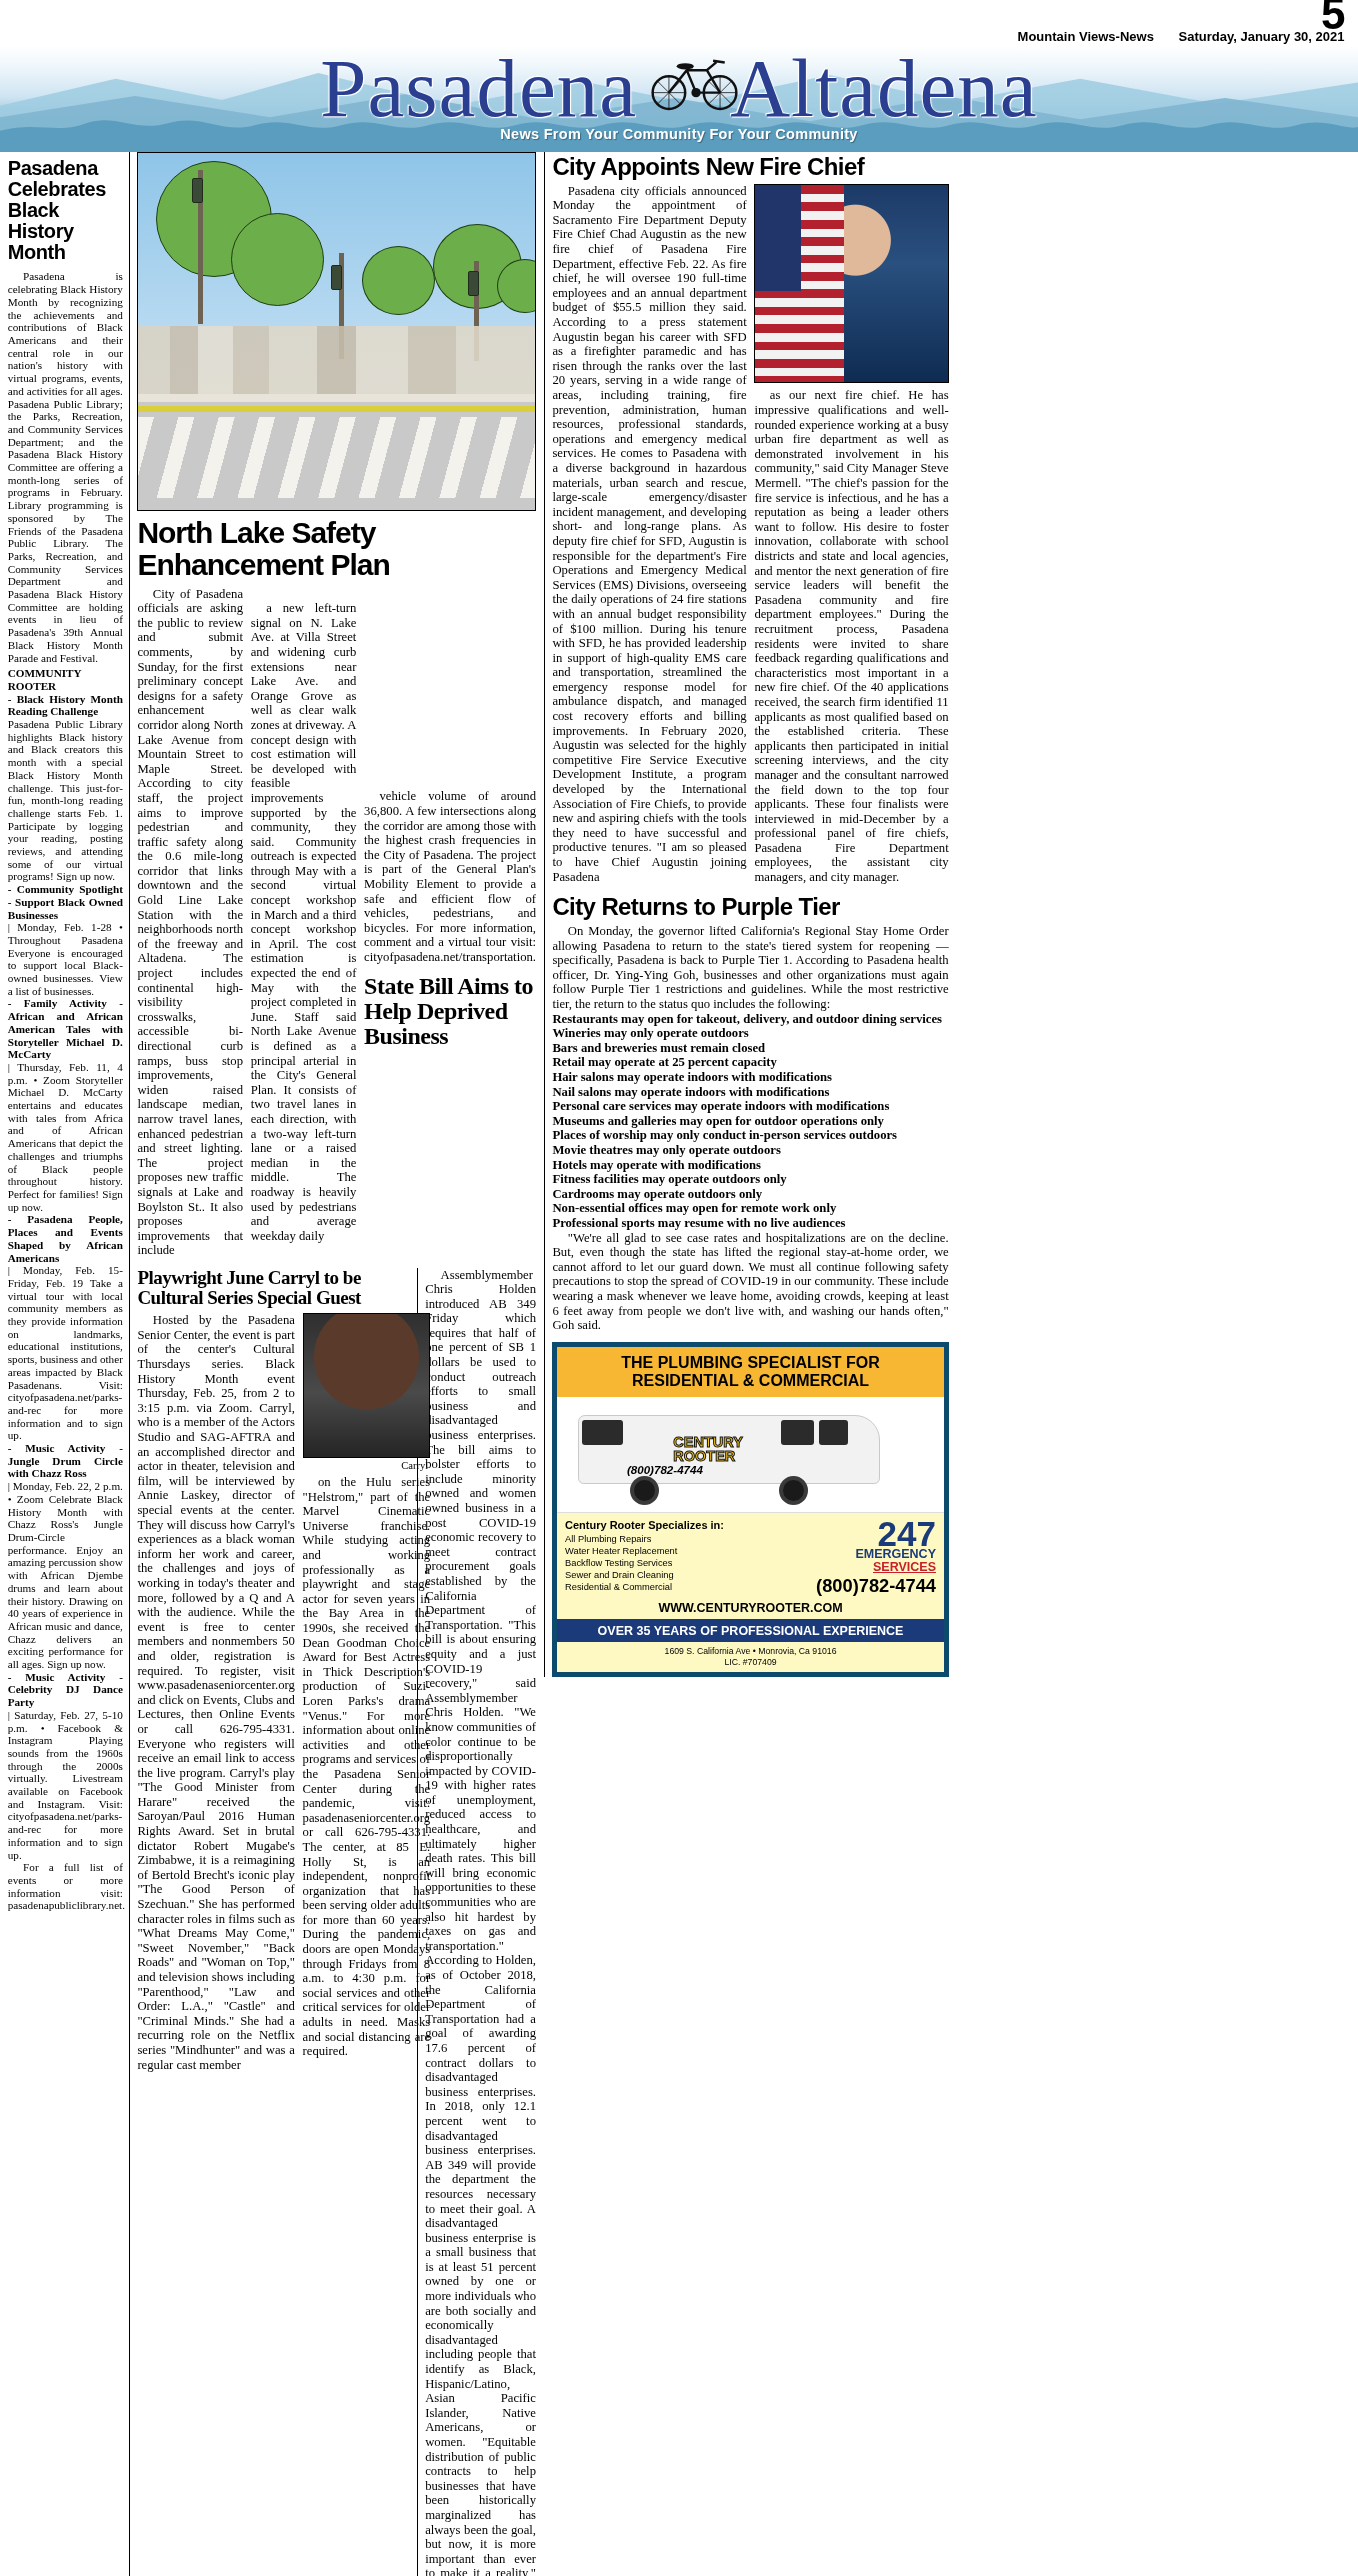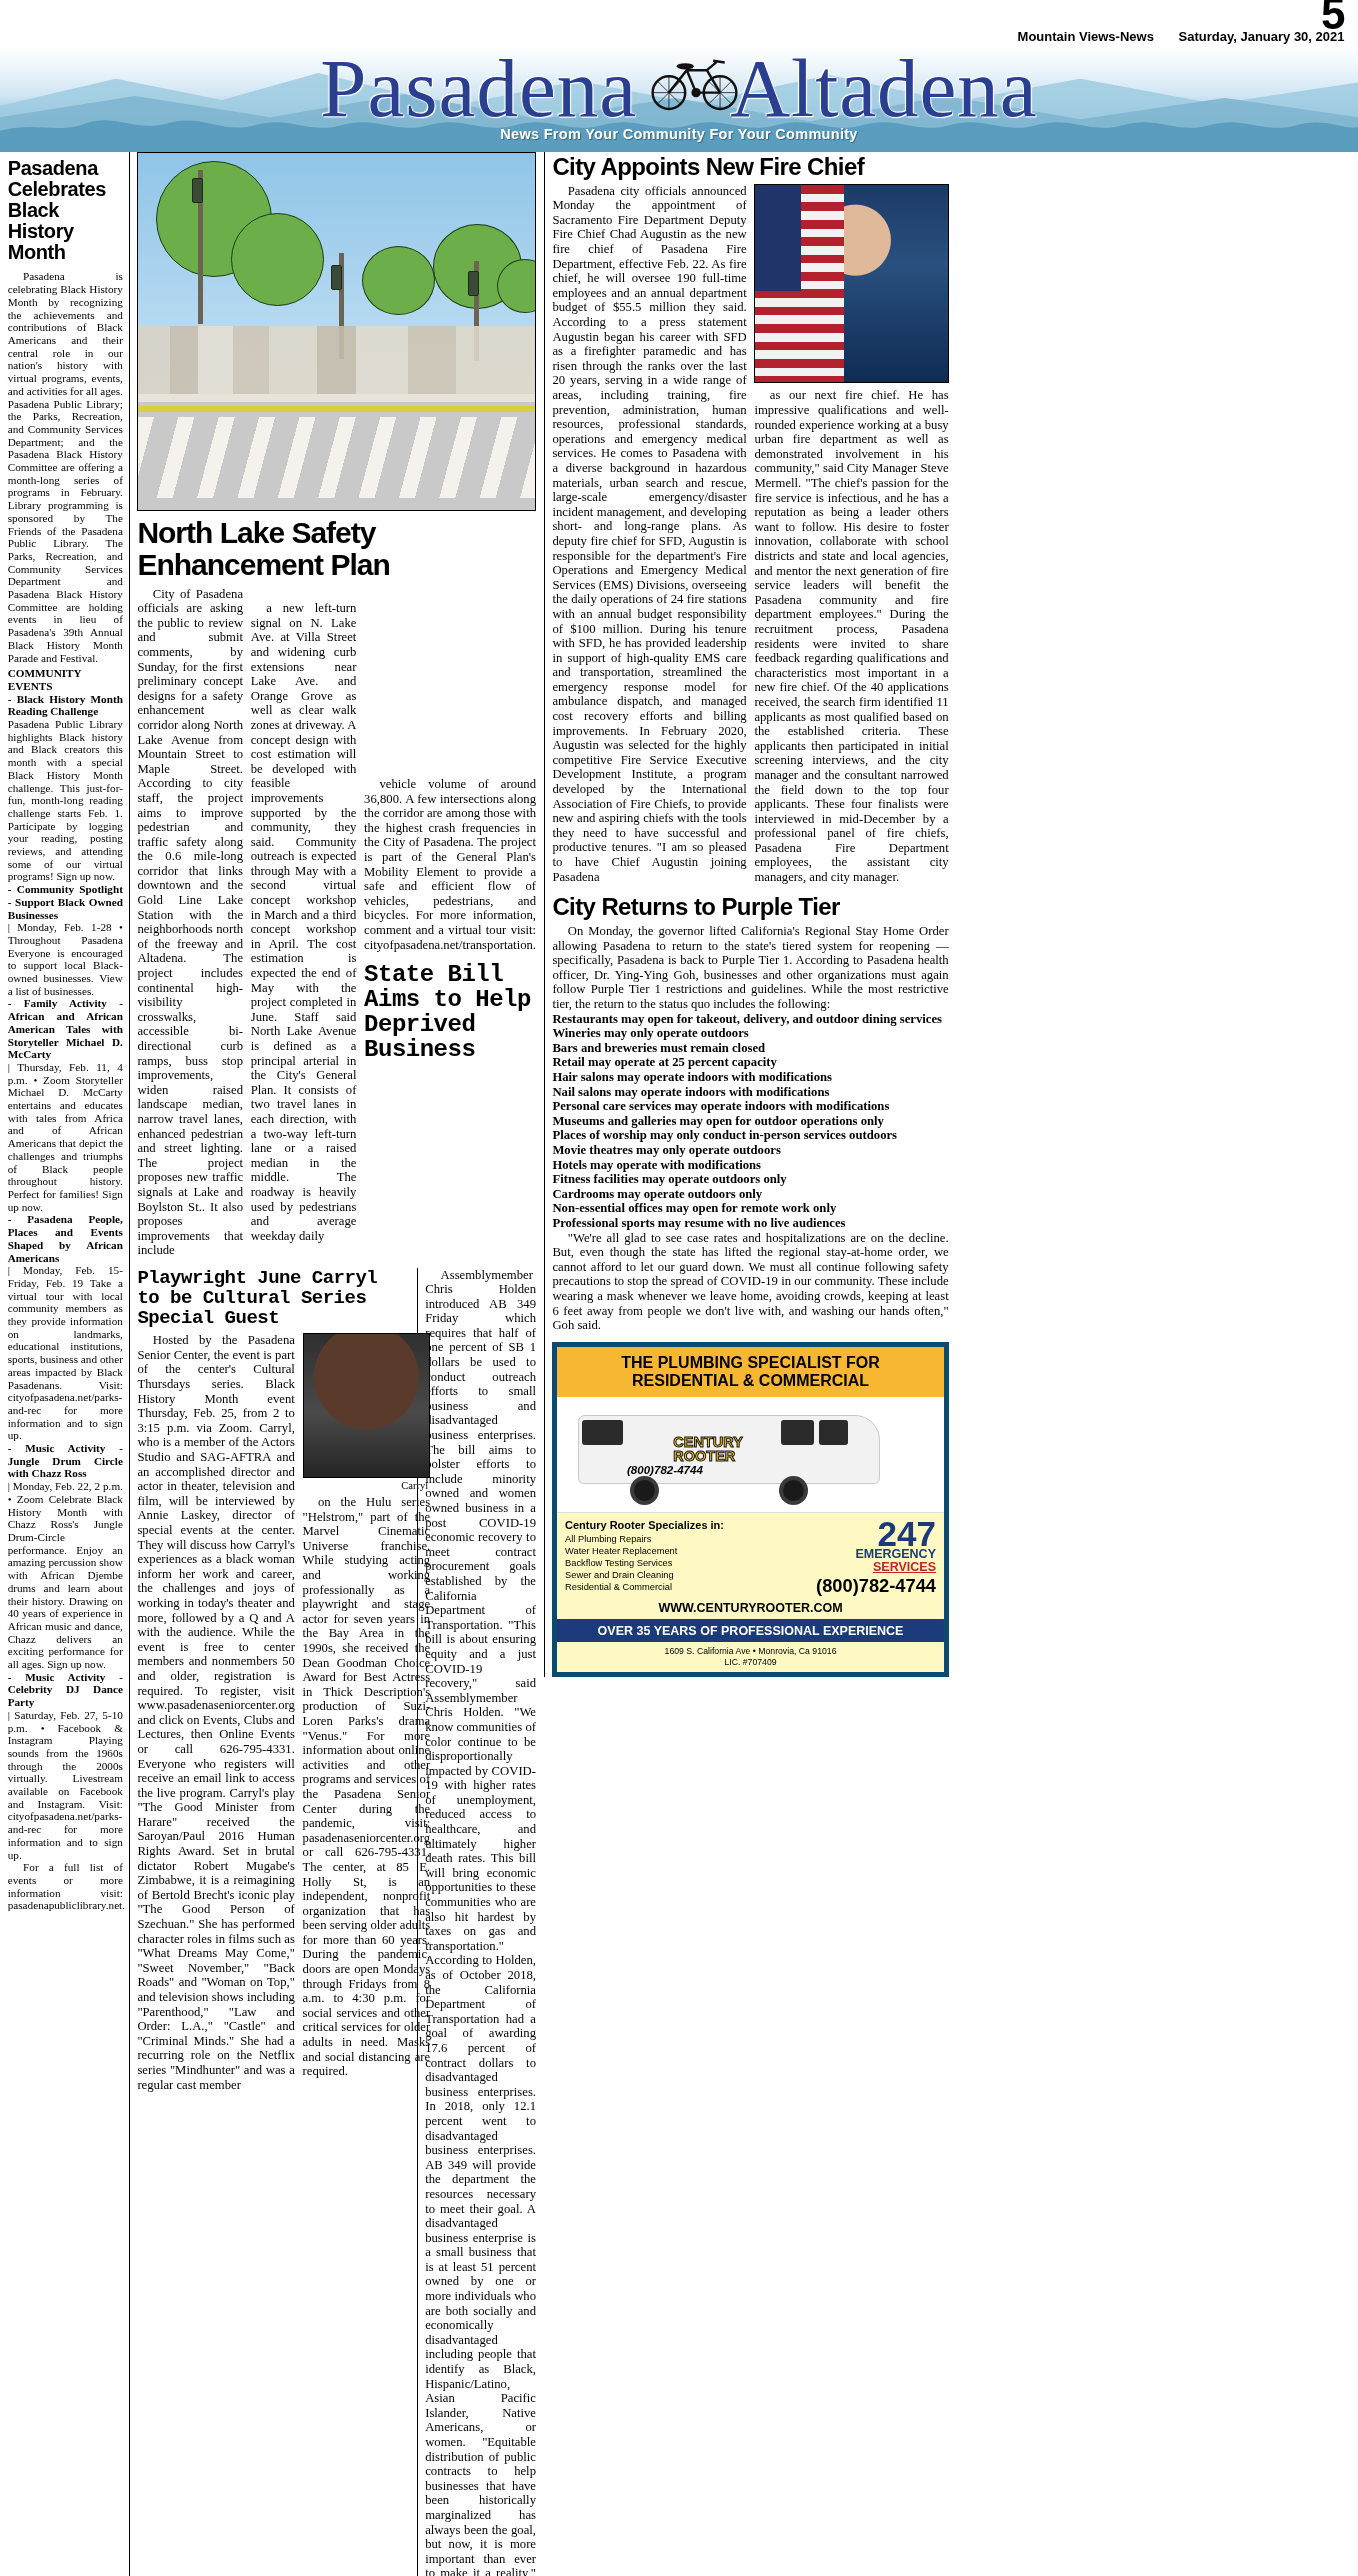--- a/index.html
+++ b/index.html
@@ -47,21 +47,21 @@
     font-size:14.5px; color:#ffffff; letter-spacing:0.3px;
     text-shadow:1px 1px 1px rgba(0,0,0,.35);
   }
 
   
   .sheet { position:relative; width:1358px; padding:0 7.7px; }
   .row { display:flex; }
 
   
   .hl-sans {
-    font-family:Liberation Mono, monospace; font-weight:bold;
+    font-family:Liberation Serif, serif; font-weight:bold;
     line-height:1.02; letter-spacing:-0.5px;
   }
   p.body {
     margin:0; text-align:justify; text-justify:inter-word;
     font-size:12.7px; line-height:14.6px; text-indent:15.4px;
     hyphens:auto;
   }
   p.body.noind { text-indent:0; }
   .b { font-weight:bold; }
   .sep-rule { border-left:1px solid #000; }
@@ -198,21 +198,21 @@
   </svg>
   <div class="mast-tag">News From Your Community For Your Community</div>
 </div>
 
 <div class="sheet">
   <div class="row" style="align-items:flex-start;">
 
     <div class="col-left">
       <h1>Pasadena Celebrates Black History Month</h1>
       <p class="body">Pasadena is celebrating Black History Month by recognizing the achievements and contributions of Black Americans and their central role in our nation's history with virtual programs, events, and activities for all ages. Pasadena Public Library; the Parks, Recreation, and Community Services Department; and the Pasadena Black History Committee are offering a month-long series of programs in February. Library programming is sponsored by The Friends of the Pasadena Public Library. The Parks, Recreation, and Community Services Department and Pasadena Black History Committee are holding events in lieu of Pasadena's 39th Annual Black History Month Parade and Festival.</p>
-      <p class="body noind b" style="margin-top:2.9px">COMMUNITY EVENTS</p>
+      <p class="body noind b" style="margin-top:2.9px">COMMUNITY ROOTER</p>
 
       <p class="body noind b">- Black History Month Reading Challenge</p>
       <p class="body noind">Pasadena Public Library highlights Black history and Black creators this month with a special Black History Month challenge. This just-for-fun, month-long reading challenge starts Feb. 1. Participate by logging your reading, posting reviews, and attending some of our virtual programs! Sign up now.</p>
       <p class="body noind b">- Community Spotlight - Support Black Owned Businesses</p>
       <p class="body noind">| Monday, Feb. 1-28 • Throughout Pasadena Everyone is encouraged to support local Black-owned businesses. View a list of businesses.</p>
       <p class="body noind b">- Family Activity - African and African American Tales with Storyteller Michael D. McCarty</p>
       <p class="body noind">| Thursday, Feb. 11, 4 p.m. • Zoom Storyteller Michael D. McCarty entertains and educates with tales from Africa and of African Americans that depict the challenges and triumphs of Black people throughout history. Perfect for families! Sign up now.</p>
       <p class="body noind b">- Pasadena People, Places and Events Shaped by African Americans</p>
       <p class="body noind">| Monday, Feb. 15-Friday, Feb. 19 Take a virtual tour with local community members as they provide information on landmarks, educational institutions, sports, business and other areas impacted by Black Pasadenans. Visit: cityofpasadena.net/parks-and-rec for more information and to sign up.</p>
       <p class="body noind b">- Music Activity - Jungle Drum Circle with Chazz Ross</p>

